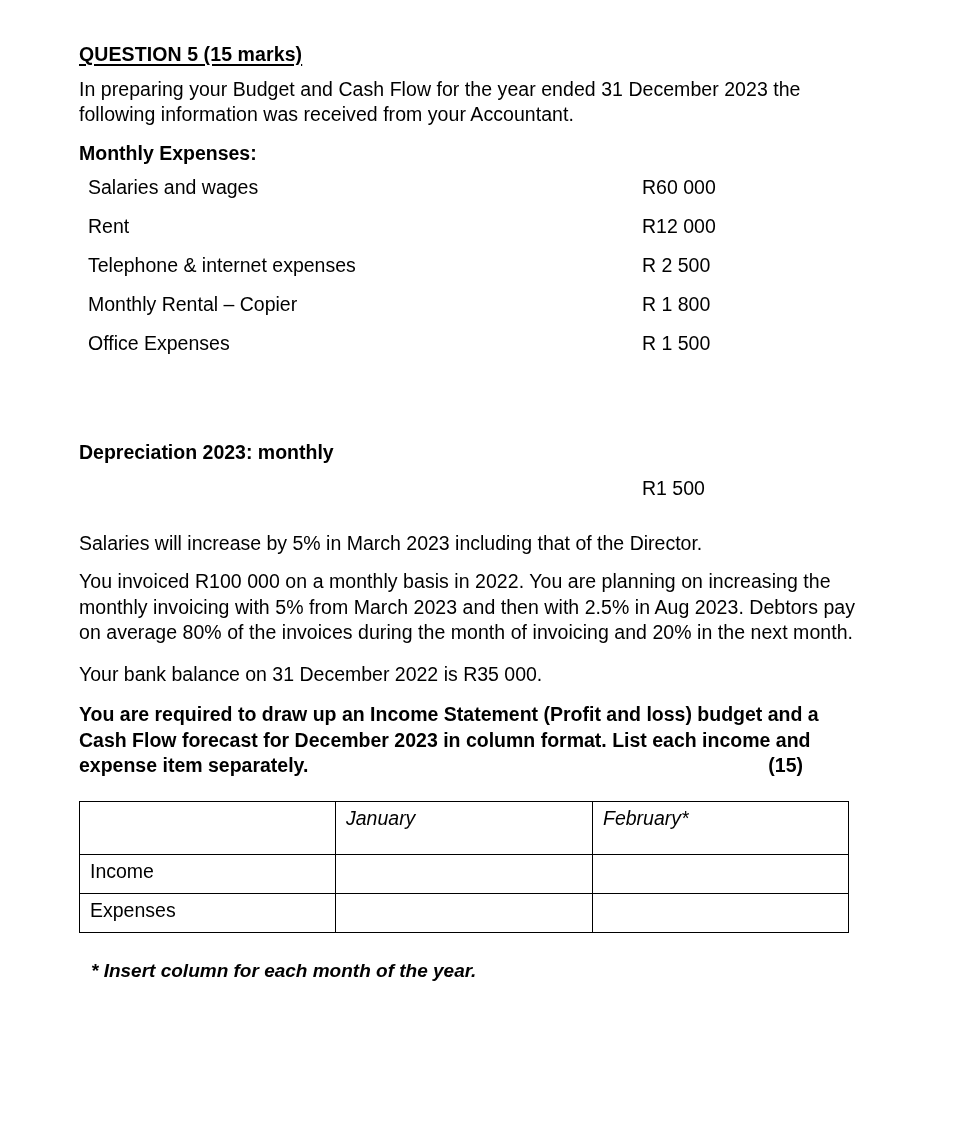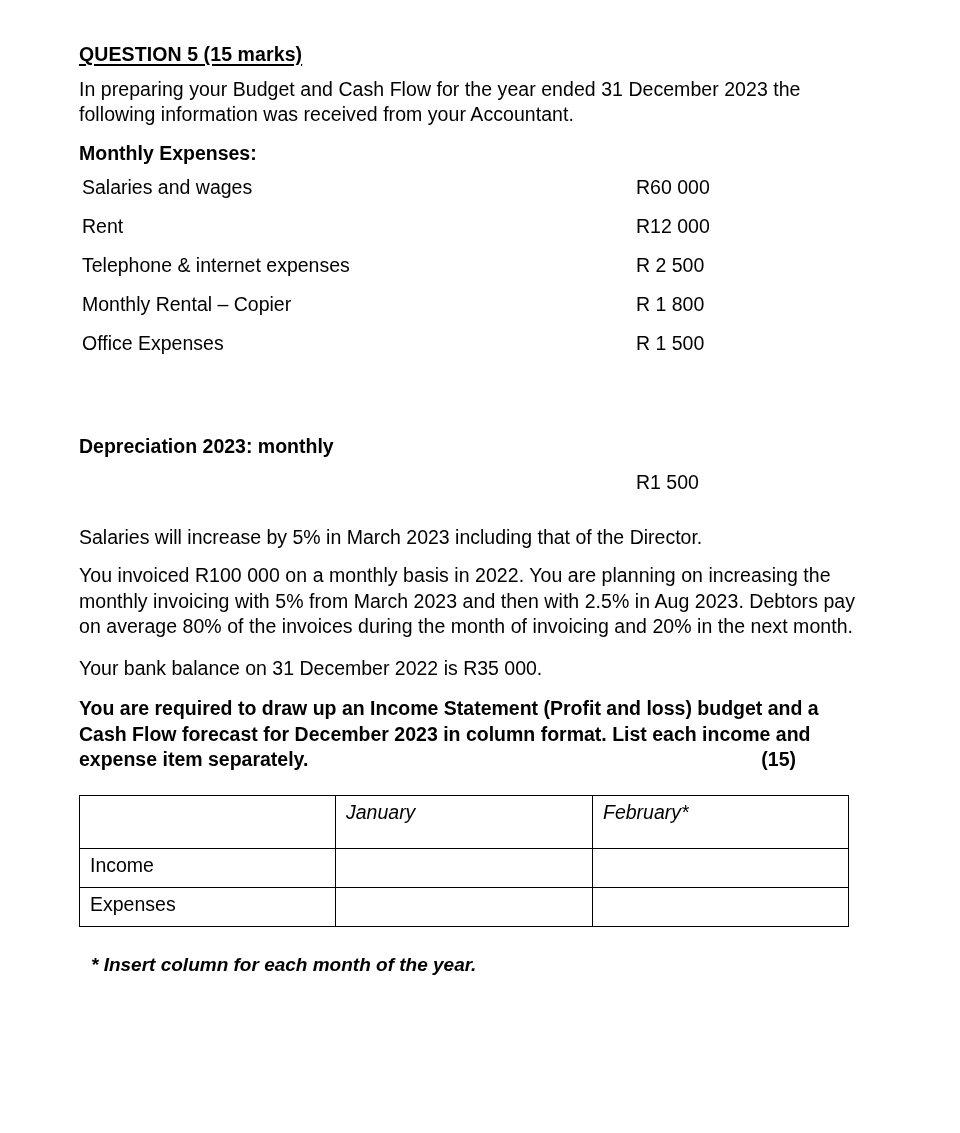--- a/index.html
+++ b/index.html
@@ -60,21 +60,21 @@
     line-height: 25.5px;
     margin: 13px 0 9px 0;
   }
 
   .bold-label.dep {
     margin: 0 0 10px 0;
   }
 
   
   .rows {
-    margin: 3px;
+    margin: 9px;
     padding: 0;
   }
   .row {
     position: relative;
     font-size: 19.5px;
     line-height: 25.5px;
     height: 39px;
   }
   .row .label {
     display: inline-block;
@@ -105,21 +105,21 @@
   .required {
     font-size: 19.5px;
     font-weight: bold;
     line-height: 25.5px;
     margin: 15px 0 0 0;
     position: relative;
     width: 790px;
   }
   .required .marks {
     position: absolute;
-    right: 73px;
+    right: 66px;
     bottom: 0;
   }
 
   
   .tbl-wrap {
     margin-top: 22px;
   }
   table.budget {
     border-collapse: collapse;
     width: 769px;

